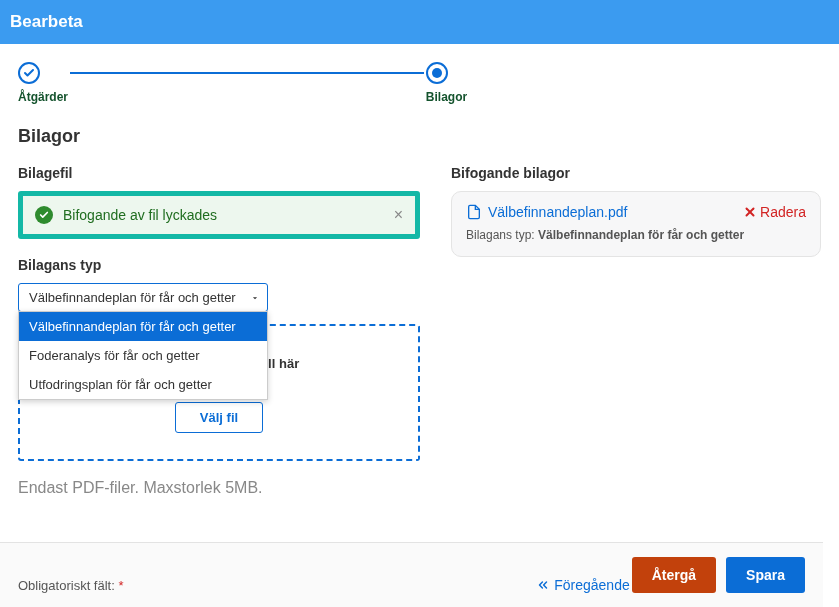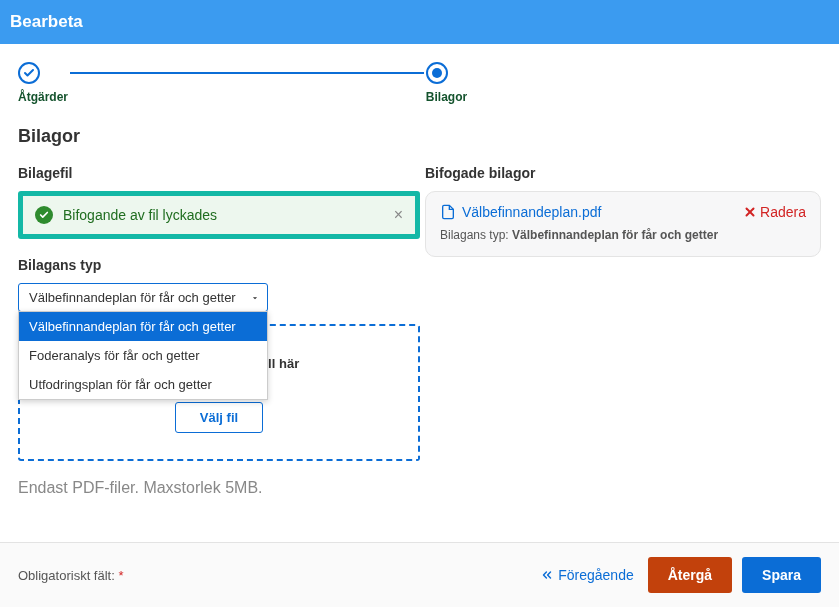--- a/index.html
+++ b/index.html
@@ -64,21 +64,21 @@
     margin: 0 2px;
     margin-top: -20px;
   }
   .section-title {
     font-size: 18px;
     font-weight: bold;
     margin-bottom: 18px;
   }
   .columns {
     display: flex;
-    gap: 5px;
+    gap: 31px;
   }
   .col-left { width: 402px; }
   .col-right { flex: 1; }
   .field-label {
     font-weight: bold;
     font-size: 14px;
     margin-bottom: 10px;
   }
   .alert {
     border: 5px solid #14b8a6;
@@ -188,38 +188,38 @@
     cursor: pointer;
   }
   .att-meta {
     margin-top: 8px;
     font-size: 12px;
     color: #555;
   }
   .att-meta .val { font-weight: bold; }
   .footer {
     position: absolute;
-    bottom: 0; left: 0; right: 0;
+    bottom: 0; left: 0; right: 16px;
     border-top: 1px solid #e3e3e3;
     background: #fafafa;
     padding: 14px 18px;
     display: flex;
-    align-items: center;
+    align-items: flex-end;
   }
   .req { font-size: 13px; color: #555; }
   .req .star { color: #d22424; }
   .footer-spacer { flex: 1; }
   .link-prev {
     color: #0b6dd6;
     font-size: 14px;
     display: flex;
     align-items: center;
     gap: 4px;
     cursor: pointer;
-    margin-right: 14px;
+    margin-right: 2px;
   }
   .btn {
     border: none;
     border-radius: 3px;
     padding: 10px 20px;
     font-size: 14px;
     font-weight: bold;
     cursor: pointer;
   }
   .btn-gray { background: #c2410c; color: #fff; margin-right: 10px; }
@@ -291,21 +291,21 @@
       <div class="dropzone">
         <div class="dz-line1">Fäll filer som läggs till här</div>
         <div class="dz-line2">eller</div>
         <button class="btn-outline">Välj fil</button>
       </div>
 
       <div class="hint">Endast PDF-filer. Maxstorlek 5MB.</div>
     </div>
 
     <div class="col-right">
-      <div class="field-label">Bifogade bilagor</div>
+      <div class="field-label">Bifogande bilagor</div>
       <div class="attachment-card">
         <div class="attachment-row">
           <span>
             <svg width="16" height="16" viewBox="0 0 24 24" fill="none" stroke="#0b6dd6" stroke-width="2">
                 <path d="M14 2H6a2 2 0 0 0-2 2v16a2 2 0 0 0 2 2h12a2 2 0 0 0 2-2V8z"></path>
                 <polyline points="14 2 14 8 20 8"></polyline>
               </svg>
           </span>
           <a class="att-link">Välbefinnandeplan.pdf</a>
           <span class="delete">

